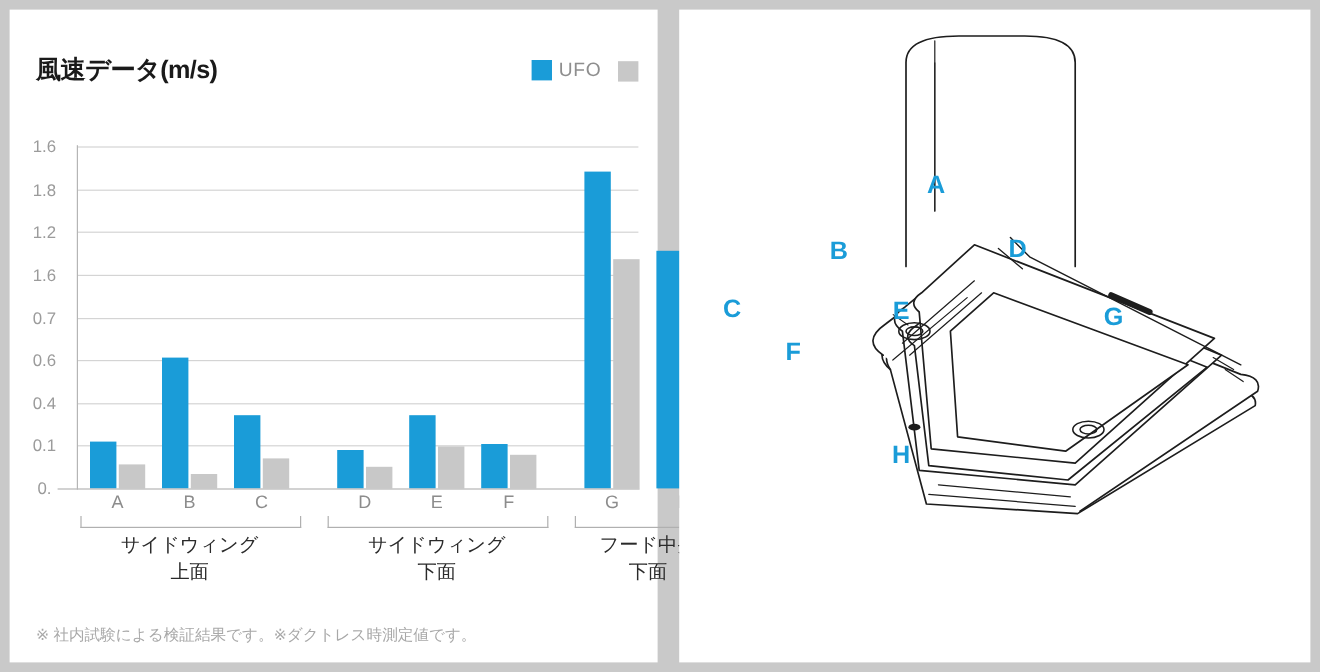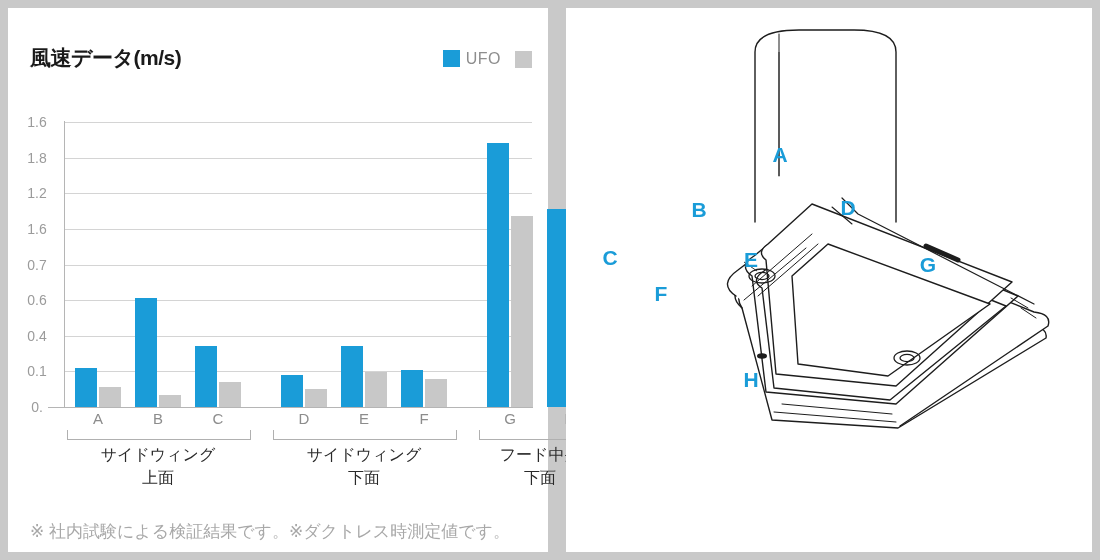--- a/index.html
+++ b/index.html
@@ -52,21 +52,21 @@
     position:absolute;top:422px;height:9px;
     border-left:1px solid #b0b0b0;border-right:1px solid #b0b0b0;
     border-bottom:1px solid #b0b0b0;
   }
   .group-label{
     position:absolute;top:436px;text-align:center;
     font-size:16px;color:#2a2a2a;line-height:1.42;white-space:pre-line;
   }
   .footnote{
     position:absolute;left:22px;top:512px;
-    font-size:17px;color:#a8a8a8;white-space:nowrap;
+    font-size:13px;color:#a8a8a8;white-space:nowrap;
   }
 
   
   #diagram-svg{position:absolute;left:0;top:0;width:526px;height:430px;}
   .dlabel{
     position:absolute;font-size:21px;font-weight:bold;color:#1a9cd8;
     transform:translate(-50%,-50%);
   }
   .caption{
     position:absolute;left:30px;top:452px;width:470px;

